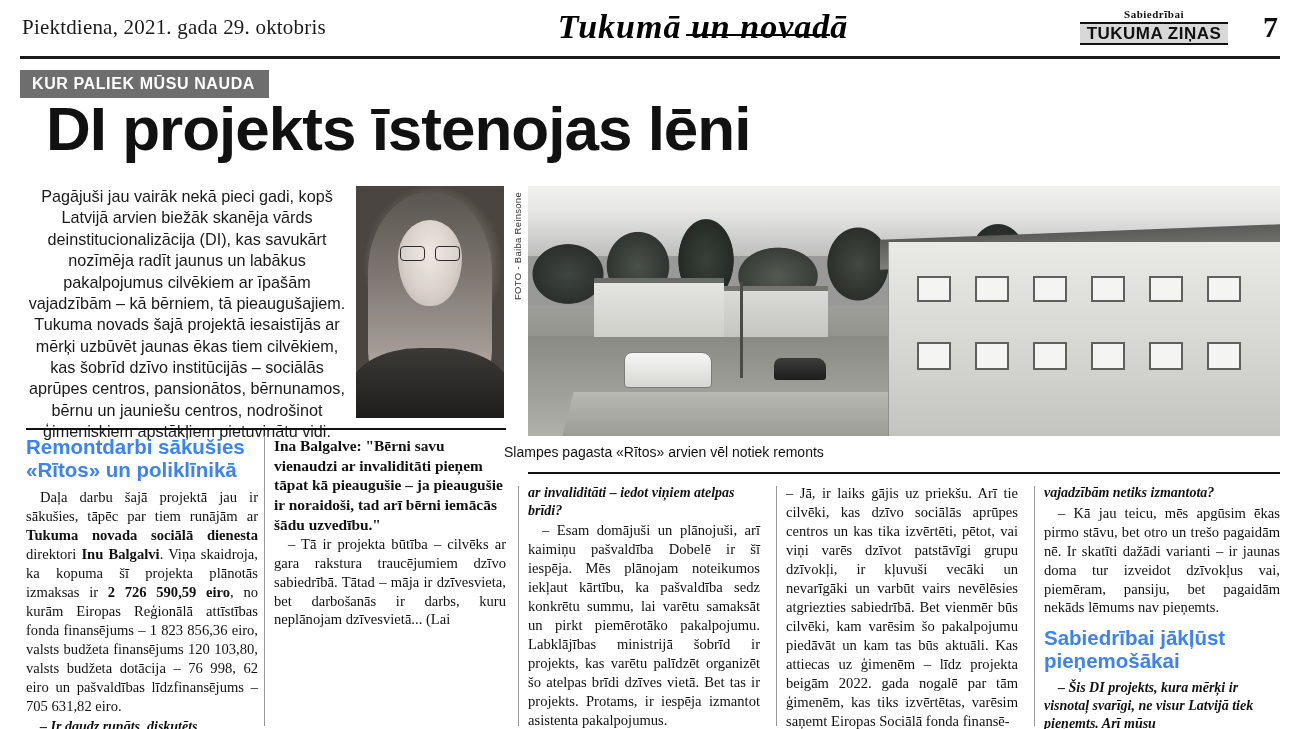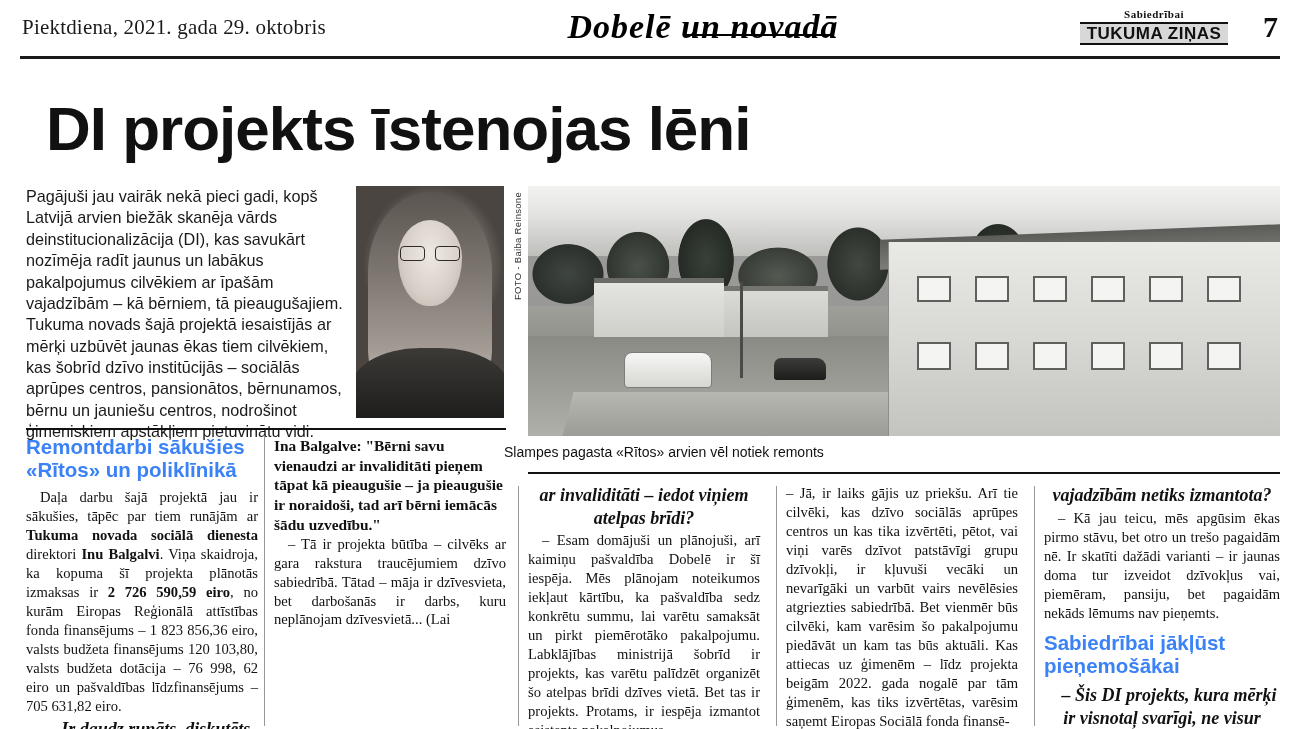--- a/index.html
+++ b/index.html
@@ -134,21 +134,21 @@
 
   
   .lead {
     position: absolute;
     left: 26px; top: 186px;
     width: 322px;
     font-family: "Liberation Sans", sans-serif;
     font-size: 16.2px;
     line-height: 1.32;
     color: #1a1a1a;
-    text-align: left;
+    text-align: center;
   }
 
   
   .portrait {
     position: absolute;
     left: 356px; top: 186px;
     width: 148px;
     height: 232px;
     overflow: hidden;
     background: #8d8d8d;
@@ -351,23 +351,23 @@
     font-family: "Liberation Serif", serif;
     font-weight: bold;
     font-size: 15.4px;
     line-height: 1.28;
     text-align: left;
   }
   .qlead {
     font-family: "Liberation Serif", serif;
     font-weight: bold;
     font-style: italic;
-    font-size: 18px;
+    font-size: 14px;
     line-height: 1.26;
-    text-align: center;
+    text-align: left;
     margin: 0 0 3px 0;
   }
   .b { font-weight: bold; }
 
   .col1 { left: 26px; top: 436px; width: 232px; }
   .col2 { left: 274px; top: 436px; width: 232px; }
   .col3 { left: 528px; top: 484px; width: 232px; }
   .col4 { left: 786px; top: 484px; width: 232px; }
   .col5 { left: 1044px; top: 484px; width: 236px; }
 
@@ -379,31 +379,32 @@
 </style>
 </head>
 <body>
 
 <div class="page">
 
   <div class="masthead">
     <div class="masthead-date">Piektdiena, 2021. gada 29. oktobris</div>
     <div class="masthead-center">
       <span class="rule-left"></span>
-      <span class="masthead-title">Dobelē un novadā</span>
+      <span class="masthead-title">Tukumā un novadā</span>
       <span class="rule-right"></span>
     </div>
     <div class="masthead-logo">
       <div class="logo-top">Sabiedrībai</div>
       <div class="logo-bottom">TUKUMA ZIŅAS</div>
     </div>
     <div class="page-number">7</div>
   </div>
   <div class="masthead-rule"></div>
 
+  <div class="kicker">KUR PALIEK MŪSU NAUDA</div>
 
   <div class="headline">DI projekts īstenojas lēni</div>
 
   <div class="lead">Pagājuši jau vairāk nekā pieci gadi, kopš Latvijā arvien biežāk skanēja vārds deinstitucionalizācija (DI), kas savukārt nozīmēja radīt jaunus un labākus pakalpojumus cilvēkiem ar īpašām vajadzībām – kā bērniem, tā pieaugušajiem. Tukuma novads šajā projektā iesaistījās ar mērķi uzbūvēt jaunas ēkas tiem cilvēkiem, kas šobrīd dzīvo institūcijās – sociālās aprūpes centros, pansionātos, bērnunamos, bērnu un jauniešu centros, nodrošinot ģimeniskiem apstākļiem pietuvinātu vidi.</div>
 
   <div class="portrait">
     <div class="bg"></div>
     <div class="hair"></div>
     <div class="face"></div>
     <div class="glasses"></div>

